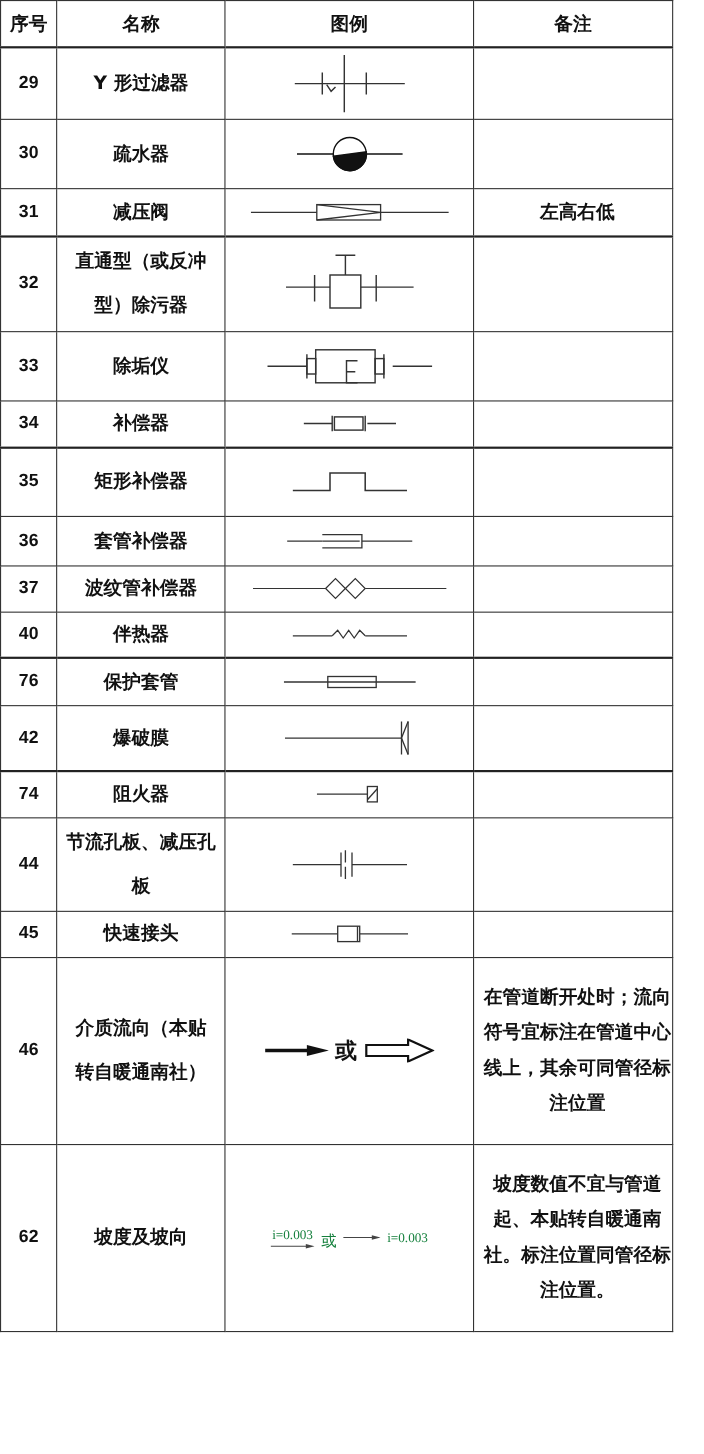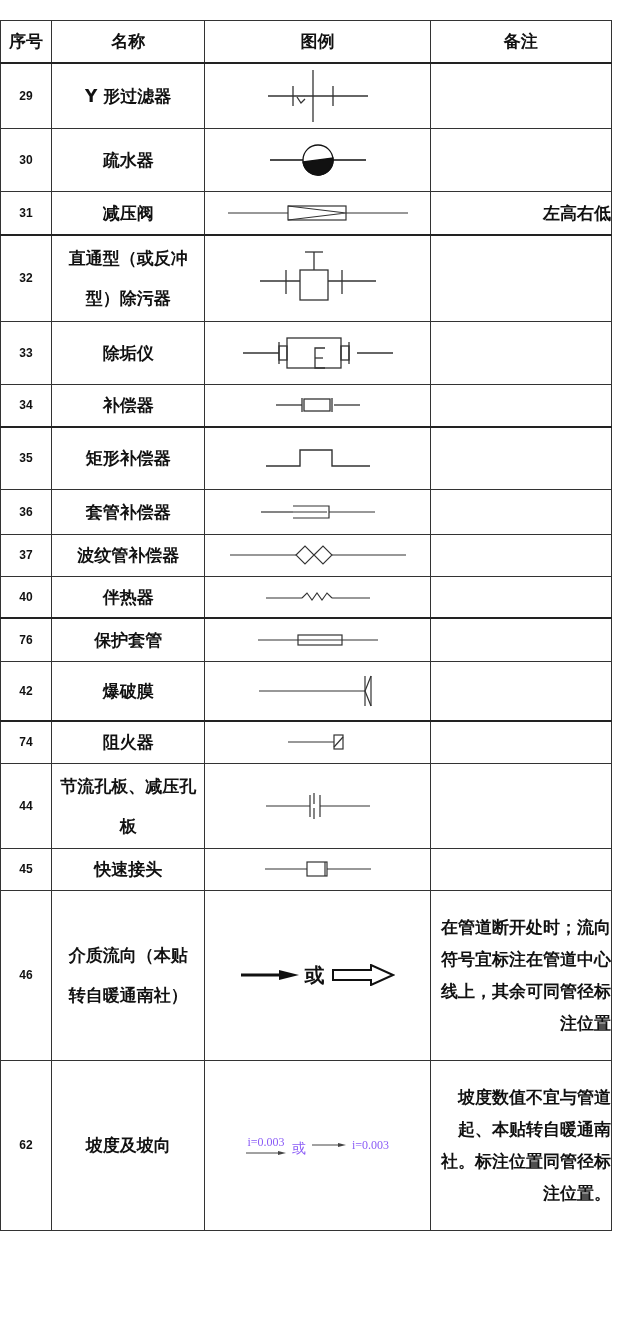--- a/index.html
+++ b/index.html
@@ -1,27 +1,27 @@
 <!DOCTYPE html>
 <html><head>
 <meta charset="utf-8">
 <style>
   html, body { margin:0; padding:0; background:#fff; }
   body { width:640px; height:1322px; position:relative; overflow:hidden;
          font-family:"DejaVu Sans", sans-serif; color:#111; }
-  table { position:absolute; left:0; top:0; border-collapse:collapse; width:612px; table-layout:fixed;margin-top:20px; }
+  table { position:absolute; left:0; top:0; border-collapse:collapse; width:612px; table-layout:fixed; }
   td, th { border:1px solid #333; padding:0; text-align:center; vertical-align:middle; font-size:17px; font-weight:bold; }
   th { height:41px; font-size:17px; }
   tr.thick-top td { border-top:2px solid #222; }
   .col-no { width:51px; }
   .col-name { width:153px; }
   .col-sym { width:225px; }
   .col-note { width:181px; }
-  td.no { font-weight:bold; font-size:12px; font-family:"Liberation Sans", sans-serif; }
-  td.note { text-align:right; padding-left:8px; line-height:32px; font-size:17px; }
+  td.no { font-weight:bold; font-size:16px; font-family:"Liberation Sans", sans-serif; }
+  td.note { text-align:center; padding-left:8px; line-height:32px; font-size:17px; }
   td.name { line-height:40px; }
   .sym { display:block; margin:0 auto; }
 </style>
 </head>
 <body>
 
 <table>
   <colgroup>
     <col class="col-no">
       <col class="col-name">
@@ -296,21 +296,21 @@
         </svg>
       </div>
     </td>
     <td class="note">在管道断开处时；流向符号宜标注在管道中心线上，其余可同管径标注位置</td>
   </tr>
 
   <tr style="height:170px">
     <td class="no">62</td>
     <td class="name">坡度及坡向</td>
     <td>
-      <div style="display:flex;align-items:center;justify-content:center;gap:6px;font-family:'Liberation Serif',serif;font-weight:normal;font-size:12px;color:#8b5cf6;">
+      <div style="display:flex;align-items:center;justify-content:center;gap:6px;font-family:'Liberation Serif',serif;font-weight:normal;font-size:12px;color:#15803d;">
         <span style="display:inline-flex;flex-direction:column;align-items:center;">
           <span style="font-style:normal">i=0.003</span>
           <svg width="40" height="6" viewBox="0 0 40 6">
                 <line x1="0" y1="3" x2="34" y2="3" stroke="#444"></line>
                 <polygon points="32,1 40,3 32,5" fill="#444"></polygon>
               </svg>
         </span>
         <span style="font-size:14px;margin-top:8px">或</span>
         <svg width="34" height="6" viewBox="0 0 34 6">
               <line x1="0" y1="3" x2="28" y2="3" stroke="#444"></line>

